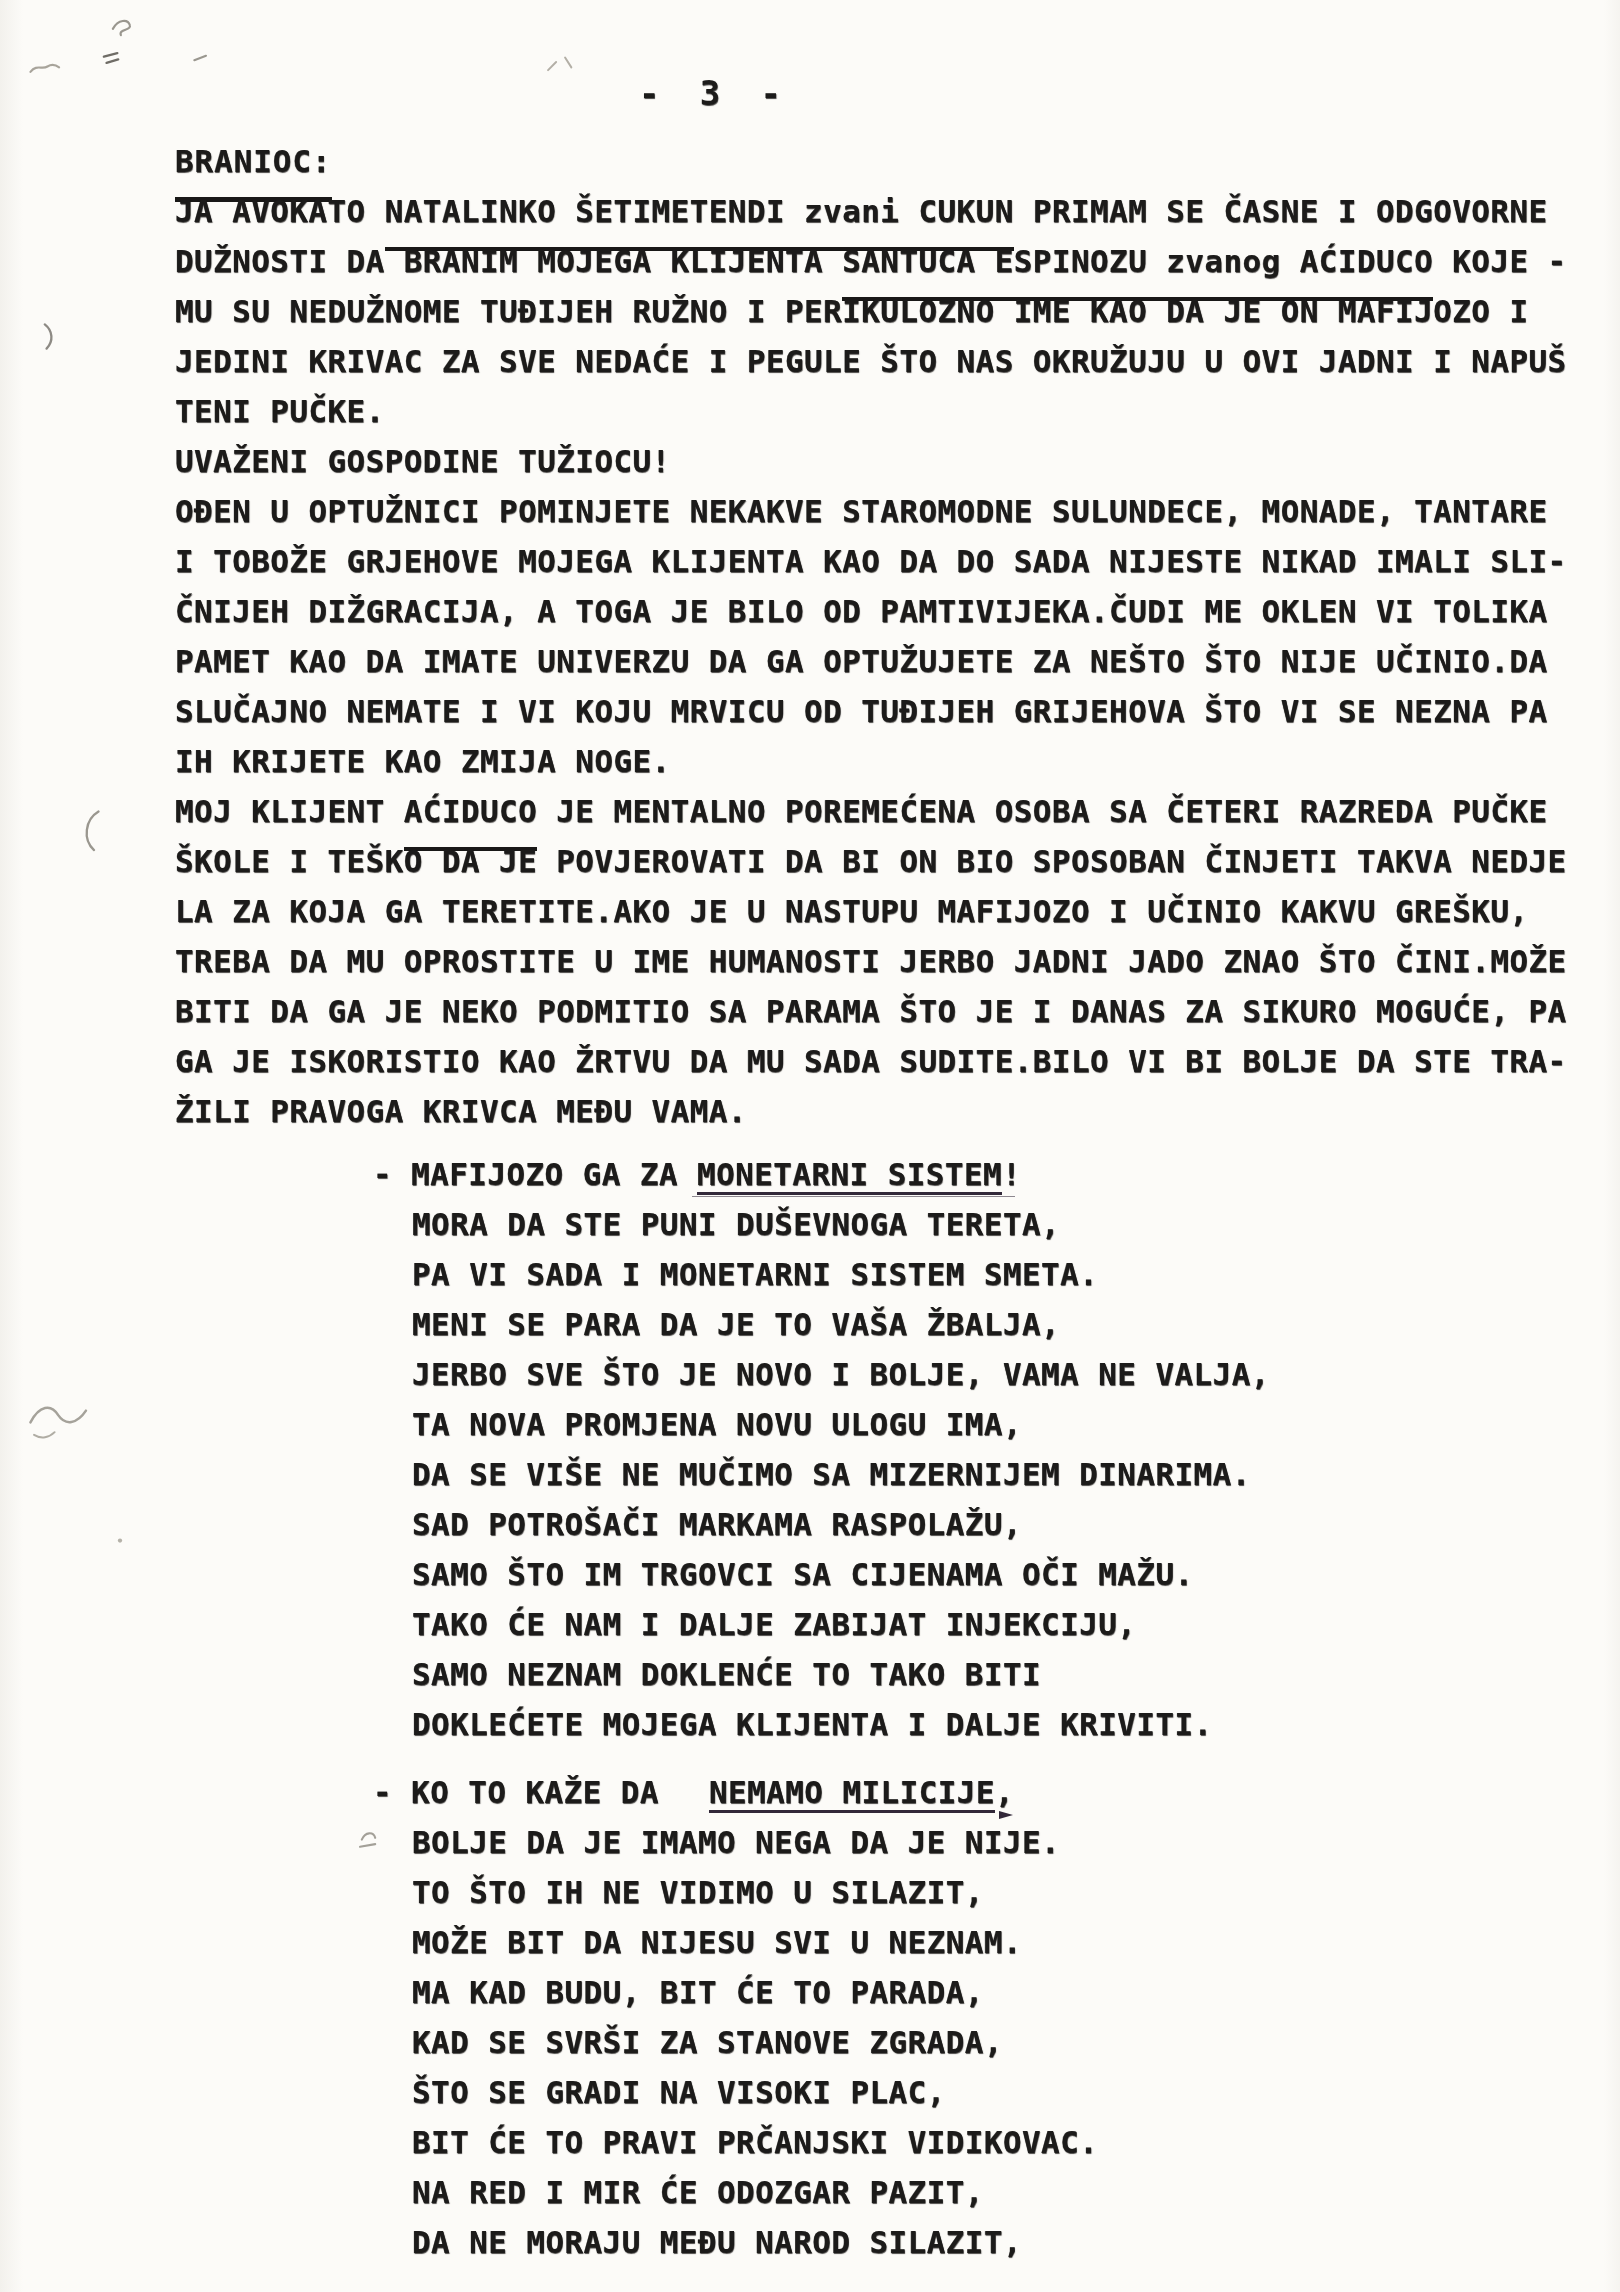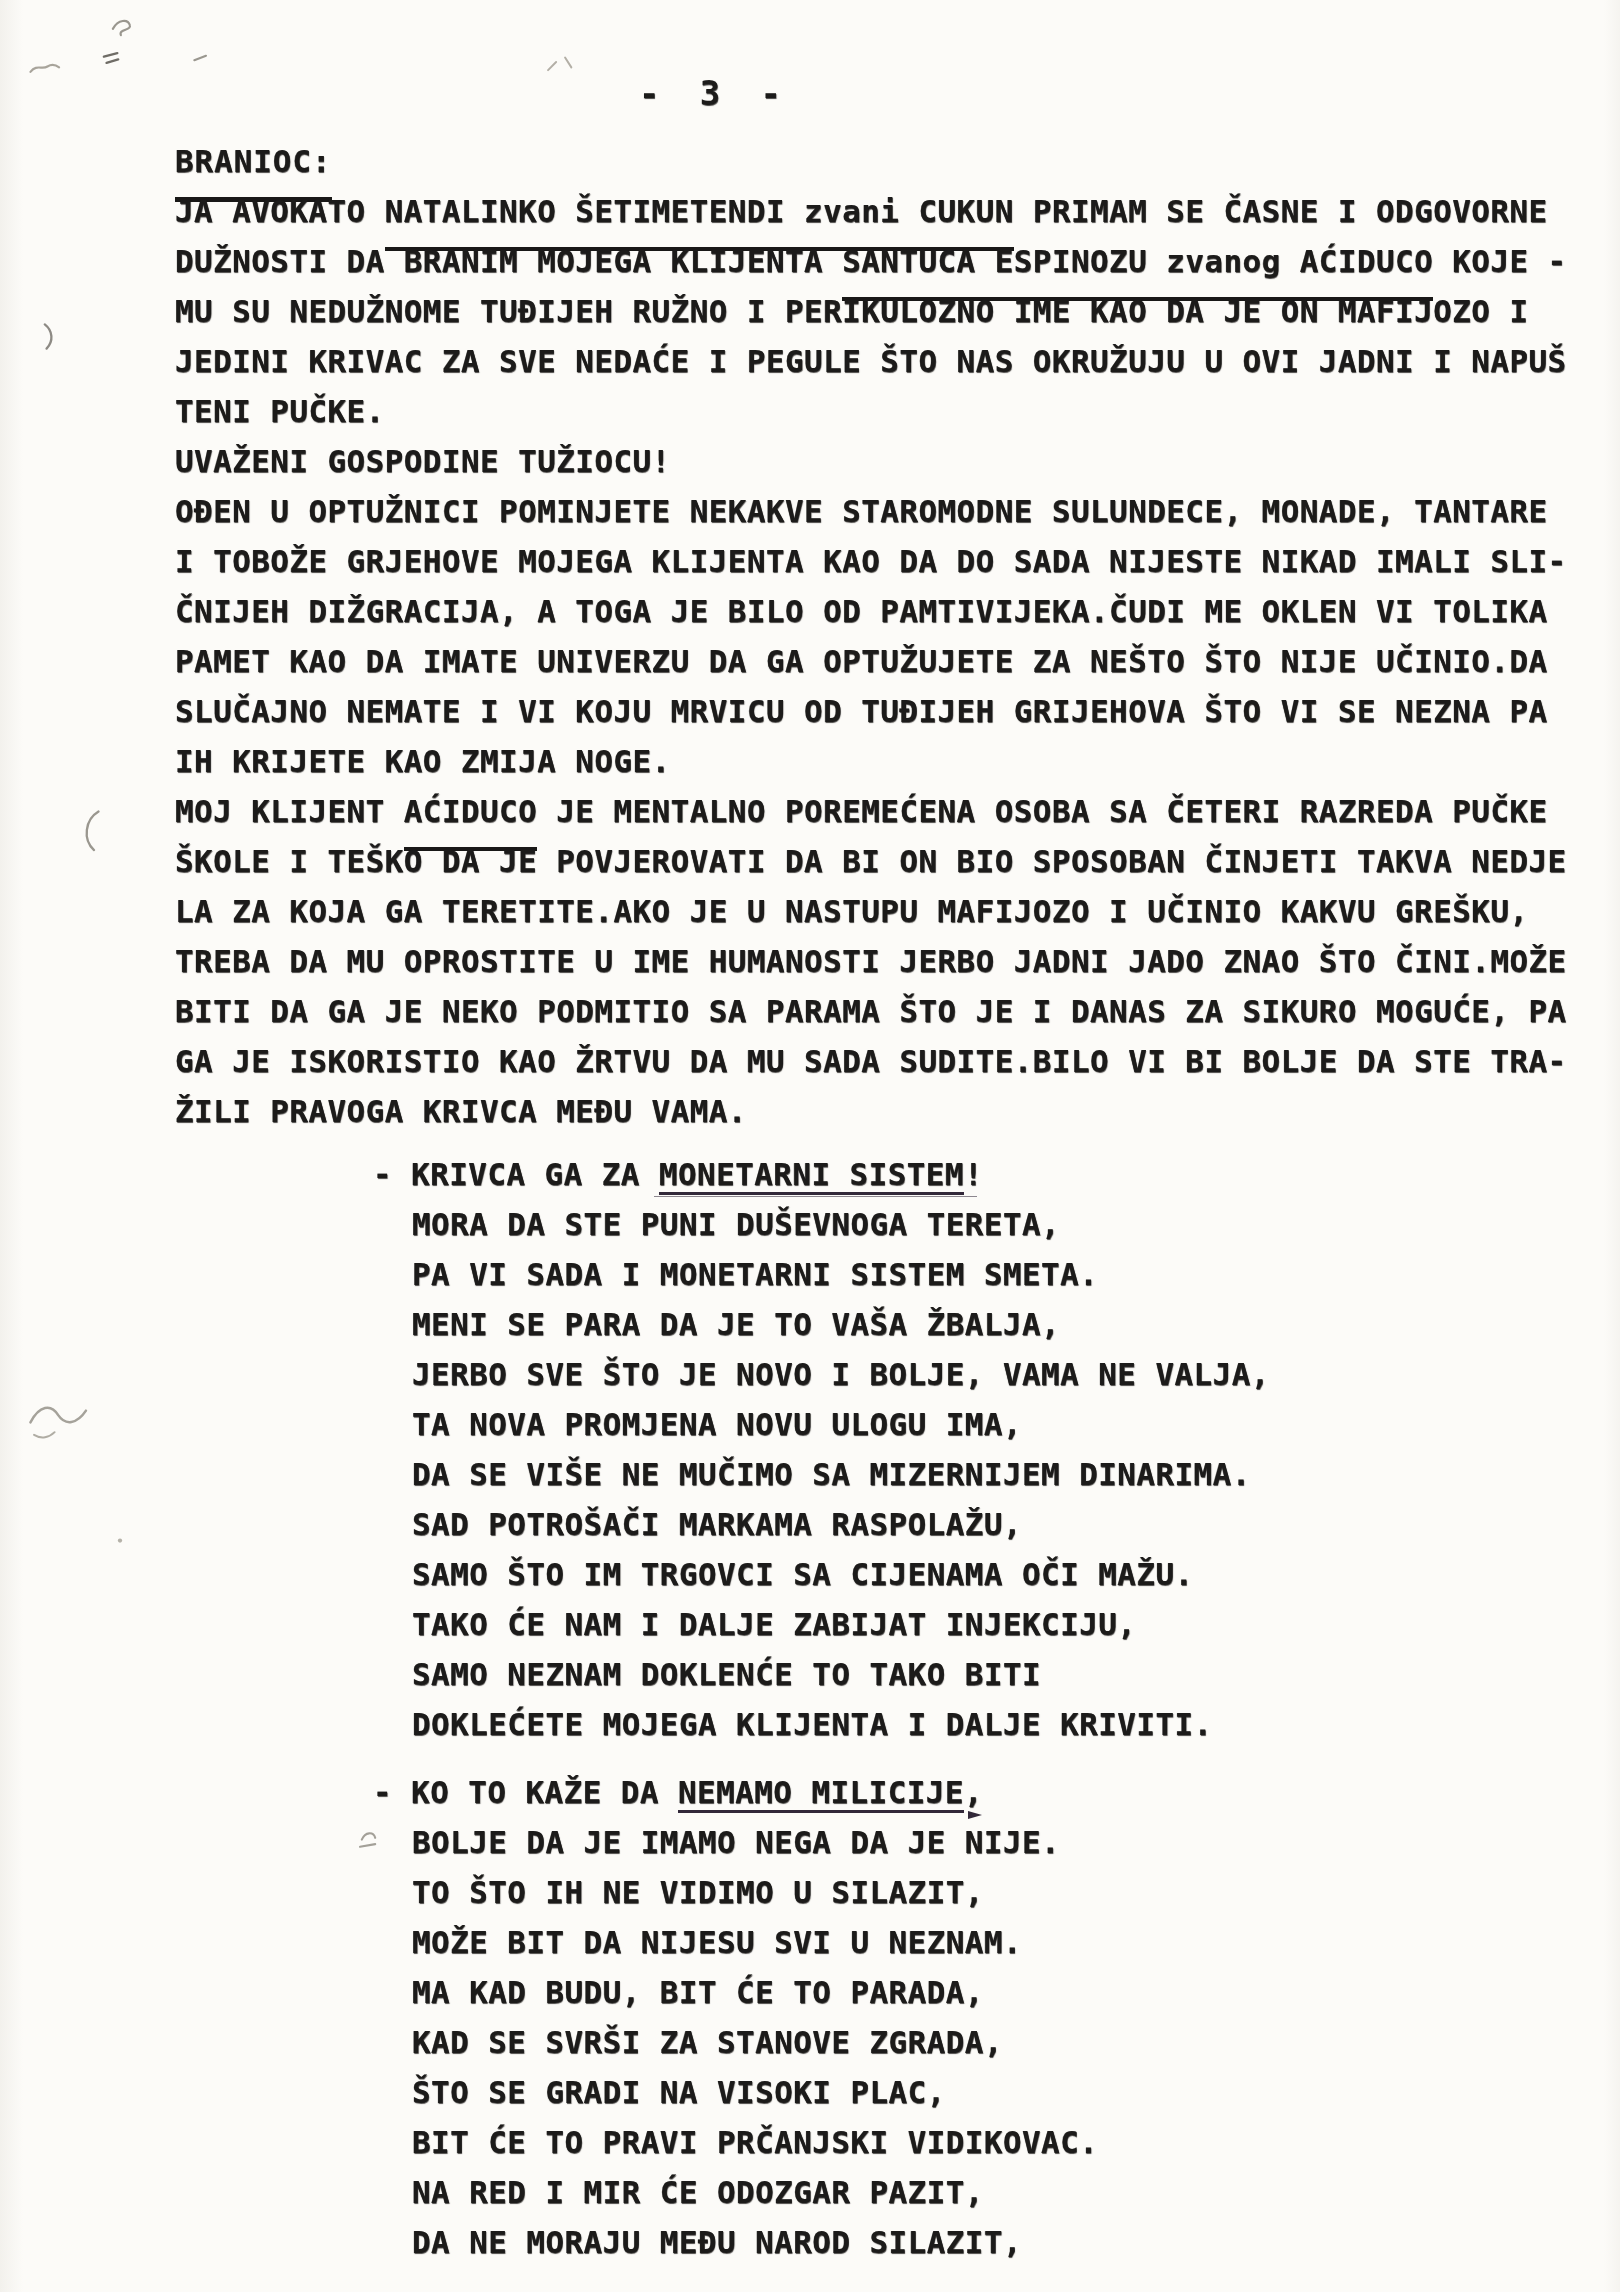--- a/index.html
+++ b/index.html
@@ -49,20 +49,21 @@
     position:relative;
     border-bottom:3.6px solid #322839;
   }
   .u-pen::after{
     content:""; position:absolute; left:-5.4px; right:-12.5px; bottom:-4.5px;
     border-bottom:1.8px solid rgba(50,40,57,.55);
   }
   .u-arrow{
     position:relative;
     border-bottom:3.6px solid #322839;
+    margin-left:31px;
   }
   .u-arrow::after{
     content:""; position:absolute; right:-18px; bottom:-9px;
     width:0;height:0;
     border-left:14.3px solid #322839;
     border-top:4.5px solid transparent;
     border-bottom:4.5px solid transparent;
   }
   .scribbles{position:absolute;inset:0;pointer-events:none;}
 </style>
@@ -87,21 +88,21 @@
       <div class="line body"><span>PAMET KAO DA IMATE UNIVERZU DA GA OPTUŽUJETE ZA NEŠTO ŠTO NIJE UČINIO.DA</span></div>
       <div class="line body"><span>SLUČAJNO NEMATE I VI KOJU MRVICU OD TUĐIJEH GRIJEHOVA ŠTO VI SE NEZNA PA</span></div>
       <div class="line body"><span>IH KRIJETE KAO ZMIJA NOGE.</span></div>
       <div class="line body"><span>MOJ KLIJENT </span><span class="u-typed">AĆIDUCO</span><span> JE MENTALNO POREMEĆENA OSOBA SA ČETERI RAZREDA PUČKE</span></div>
       <div class="line body"><span>ŠKOLE I TEŠKO DA JE POVJEROVATI DA BI ON BIO SPOSOBAN ČINJETI TAKVA NEDJE</span></div>
       <div class="line body"><span>LA ZA KOJA GA TERETITE.AKO JE U NASTUPU MAFIJOZO I UČINIO KAKVU GREŠKU,</span></div>
       <div class="line body"><span>TREBA DA MU OPROSTITE U IME HUMANOSTI JERBO JADNI JADO ZNAO ŠTO ČINI.MOŽE</span></div>
       <div class="line body"><span>BITI DA GA JE NEKO PODMITIO SA PARAMA ŠTO JE I DANAS ZA SIKURO MOGUĆE, PA</span></div>
       <div class="line body"><span>GA JE ISKORISTIO KAO ŽRTVU DA MU SADA SUDITE.BILO VI BI BOLJE DA STE TRA-</span></div>
       <div class="line body"><span>ŽILI PRAVOGA KRIVCA MEĐU VAMA.</span></div>
-      <div class="line verse-dash gap1"><span>- KRIVCA GA ZA </span><span class="u-pen">MONETARNI SISTEM</span><span>!</span></div>
+      <div class="line verse-dash gap1"><span>- MAFIJOZO GA ZA </span><span class="u-pen">MONETARNI SISTEM</span><span>!</span></div>
       <div class="line verse"><span>MORA DA STE PUNI DUŠEVNOGA TERETA,</span></div>
       <div class="line verse"><span>PA VI SADA I MONETARNI SISTEM SMETA.</span></div>
       <div class="line verse"><span>MENI SE PARA DA JE TO VAŠA ŽBALJA,</span></div>
       <div class="line verse"><span>JERBO SVE ŠTO JE NOVO I BOLJE, VAMA NE VALJA,</span></div>
       <div class="line verse"><span>TA NOVA PROMJENA NOVU ULOGU IMA,</span></div>
       <div class="line verse"><span>DA SE VIŠE NE MUČIMO SA MIZERNIJEM DINARIMA.</span></div>
       <div class="line verse"><span>SAD POTROŠAČI MARKAMA RASPOLAŽU,</span></div>
       <div class="line verse"><span>SAMO ŠTO IM TRGOVCI SA CIJENAMA OČI MAŽU.</span></div>
       <div class="line verse"><span>TAKO ĆE NAM I DALJE ZABIJAT INJEKCIJU,</span></div>
       <div class="line verse"><span>SAMO NEZNAM DOKLENĆE TO TAKO BITI</span></div>

